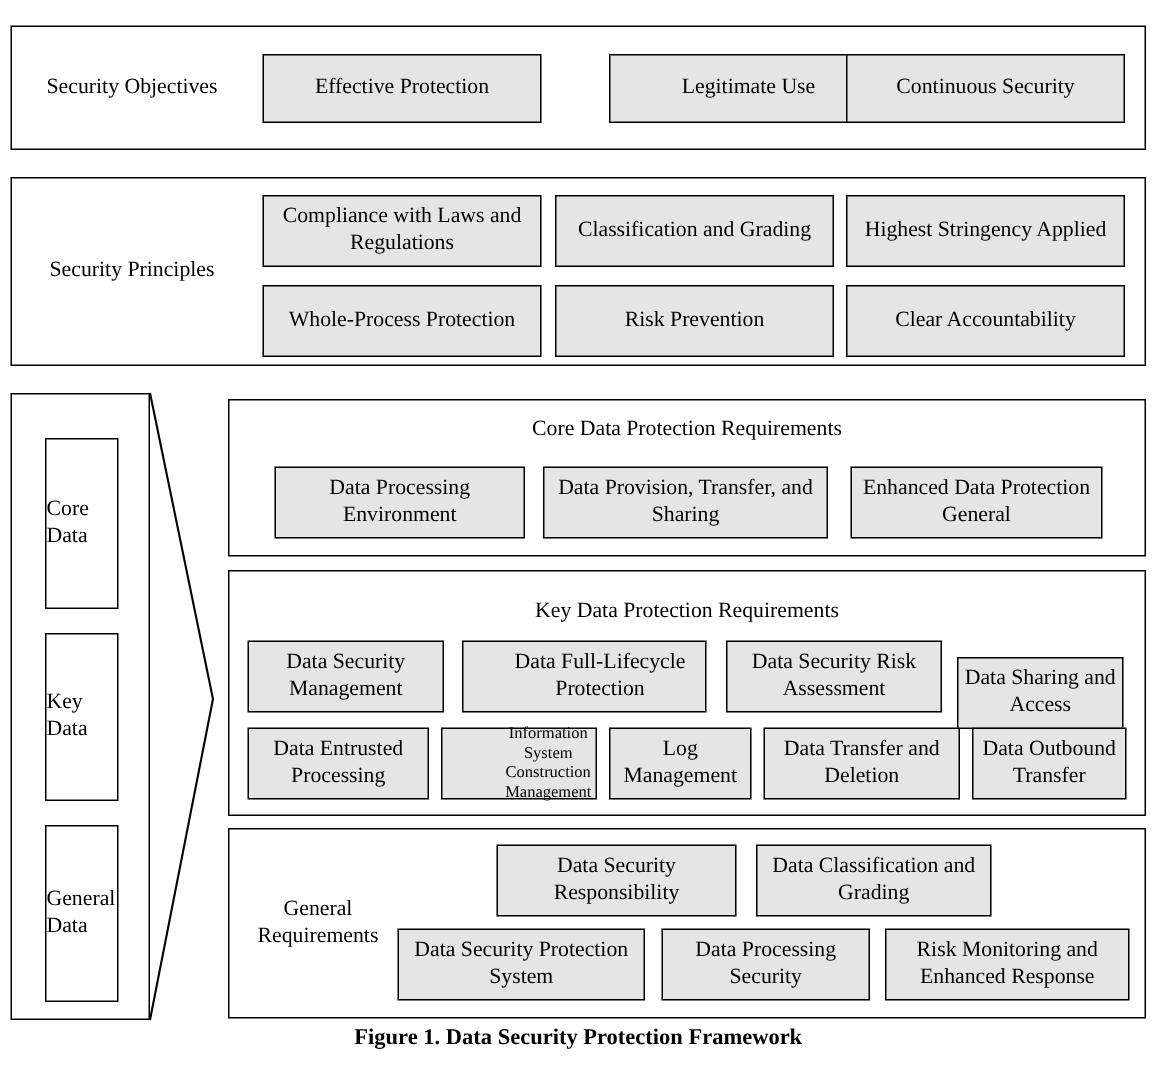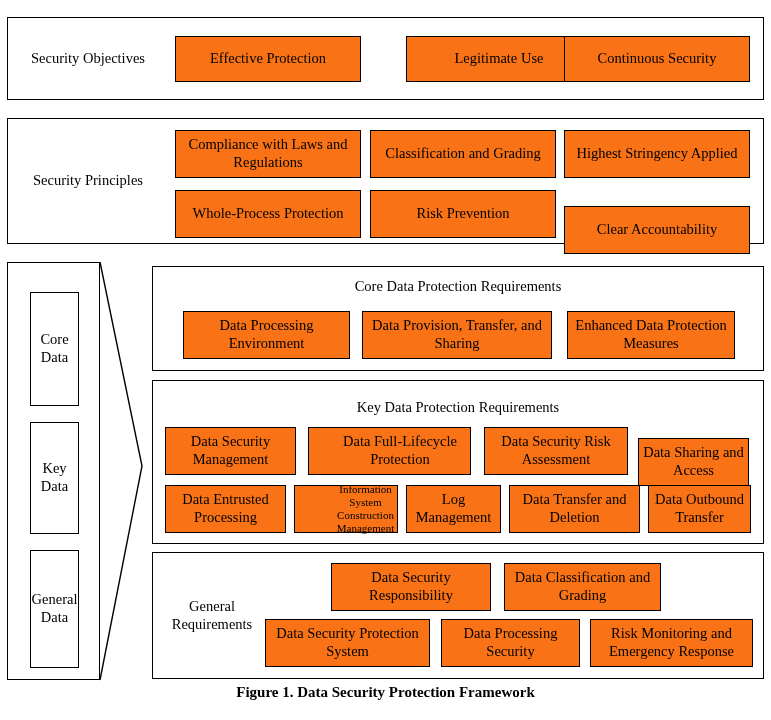--- a/index.html
+++ b/index.html
@@ -24,21 +24,21 @@
   }
   .panel {
     position: absolute;
     border: 1.4px solid #000;
     background: #fff;
     box-sizing: border-box;
   }
   .box {
     position: absolute;
     border: 1.4px solid #000;
-    background: #f97316;
+    background: #e5e5e5;
     box-sizing: border-box;
     display: flex;
     align-items: center;
     justify-content: center;
     text-align: center;
     line-height: 1.22;
     font-size: 14.5px;
     padding: 1px 3px;
   }
   .row-label {
@@ -63,21 +63,20 @@
     line-height: 1.18;
   }
   .data-chip {
     position: absolute;
     border: 1.4px solid #000;
     background: #fff;
     box-sizing: border-box;
     display: flex;
     align-items: center;
     justify-content: center;
-    text-align: center;
     font-size: 14.5px;
     line-height: 1.22;
   }
   #arrow-connector {
     position: absolute;
     left: 96px;
     top: 262px;
     width: 48px;
     height: 418px;
     overflow: visible;
@@ -114,41 +113,41 @@
     <div class="box" style="left:167px; top:11px; width:186px; height:48px;">Compliance with Laws and Regulations</div>
 
     <div class="box" style="left:362px; top:11px; width:186px; height:48px;">Classification and Grading</div>
 
     <div class="box" style="left:556px; top:11px; width:186px; height:48px;">Highest Stringency Applied</div>
 
     <div class="box" style="left:167px; top:71px; width:186px; height:48px;">Whole-Process Protection</div>
 
     <div class="box" style="left:362px; top:71px; width:186px; height:48px;">Risk Prevention</div>
 
-    <div class="box" style="left:556px; top:71px; width:186px; height:48px;margin-top:16px;">Clear Accountability</div>
+    <div class="box" style="left:556px; top:71px; width:186px; height:48px;">Clear Accountability</div>
   </div>
 
   <div class="panel" style="left:7px; top:262px; width:93px; height:418px;">
     <div class="data-chip" style="left:22px; top:29px; width:49px; height:114px;">Core Data</div>
     <div class="data-chip" style="left:22px; top:159px; width:49px; height:112px;">Key Data</div>
     <div class="data-chip" style="left:22px; top:287px; width:49px; height:118px;">General Data</div>
   </div>
 
   <svg id="arrow-connector" viewBox="0 0 48 418" preserveAspectRatio="none">
     <polyline points="4,0 46,204 4,418" fill="none" stroke="#000000" stroke-width="1.4" vector-effect="non-scaling-stroke"></polyline>
   </svg>
 
   <div class="panel" style="left:152px; top:266px; width:612px; height:105px;">
     <div class="section-title" style="top:11px;">Core Data Protection Requirements</div>
 
     <div class="box" style="left:30px; top:44px; width:167px; height:48px;">Data Processing Environment</div>
 
     <div class="box" style="left:209px; top:44px; width:190px; height:48px;">Data Provision, Transfer, and Sharing</div>
 
-    <div class="box" style="left:414px; top:44px; width:168px; height:48px;">Enhanced Data Protection Measures</div>
+    <div class="box" style="left:414px; top:44px; width:168px; height:48px;">Enhanced Data Protection General</div>
   </div>
 
   <div class="panel" style="left:152px; top:380px; width:612px; height:164px;">
     <div class="section-title" style="top:18px;">Key Data Protection Requirements</div>
 
     <div class="box" style="left:12px; top:46px; width:131px; height:48px;">Data Security Management</div>
 
     <div class="box" style="left:155px; top:46px; width:163px; height:48px;padding-left:24px;">Data Full-Lifecycle Protection</div>
 
     <div class="box" style="left:331px; top:46px; width:144px; height:48px;">Data Security Risk Assessment</div>
@@ -170,18 +169,18 @@
     <div class="row-label" style="left:4px; top:40px; width:110px; height:46px;">General Requirements</div>
 
     <div class="box" style="left:178px; top:10px; width:160px; height:48px;">Data Security Responsibility</div>
 
     <div class="box" style="left:351px; top:10px; width:157px; height:48px;">Data Classification and Grading</div>
 
     <div class="box" style="left:112px; top:66px; width:165px; height:48px;">Data Security Protection System</div>
 
     <div class="box" style="left:288px; top:66px; width:139px; height:48px;">Data Processing Security</div>
 
-    <div class="box" style="left:437px; top:66px; width:163px; height:48px;">Risk Monitoring and Emergency Response</div>
+    <div class="box" style="left:437px; top:66px; width:163px; height:48px;">Risk Monitoring and Enhanced Response</div>
   </div>
 
   <div id="figure-caption">Figure 1. Data Security Protection Framework</div>
 
 </div>
 
 </body></html>

